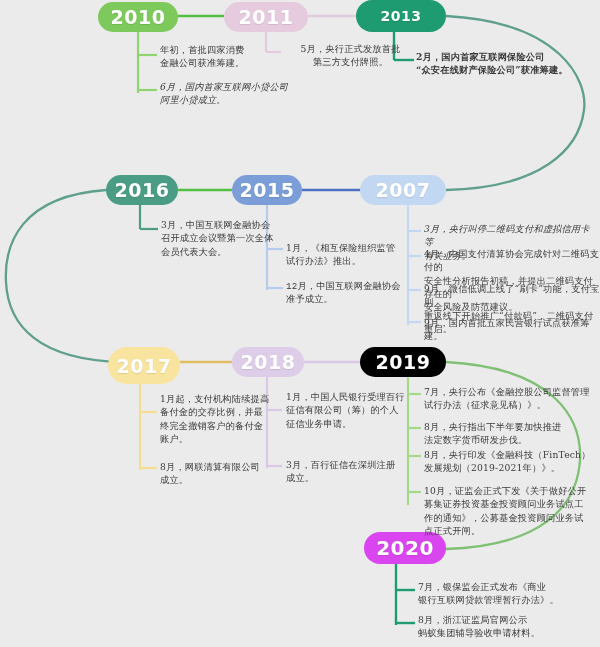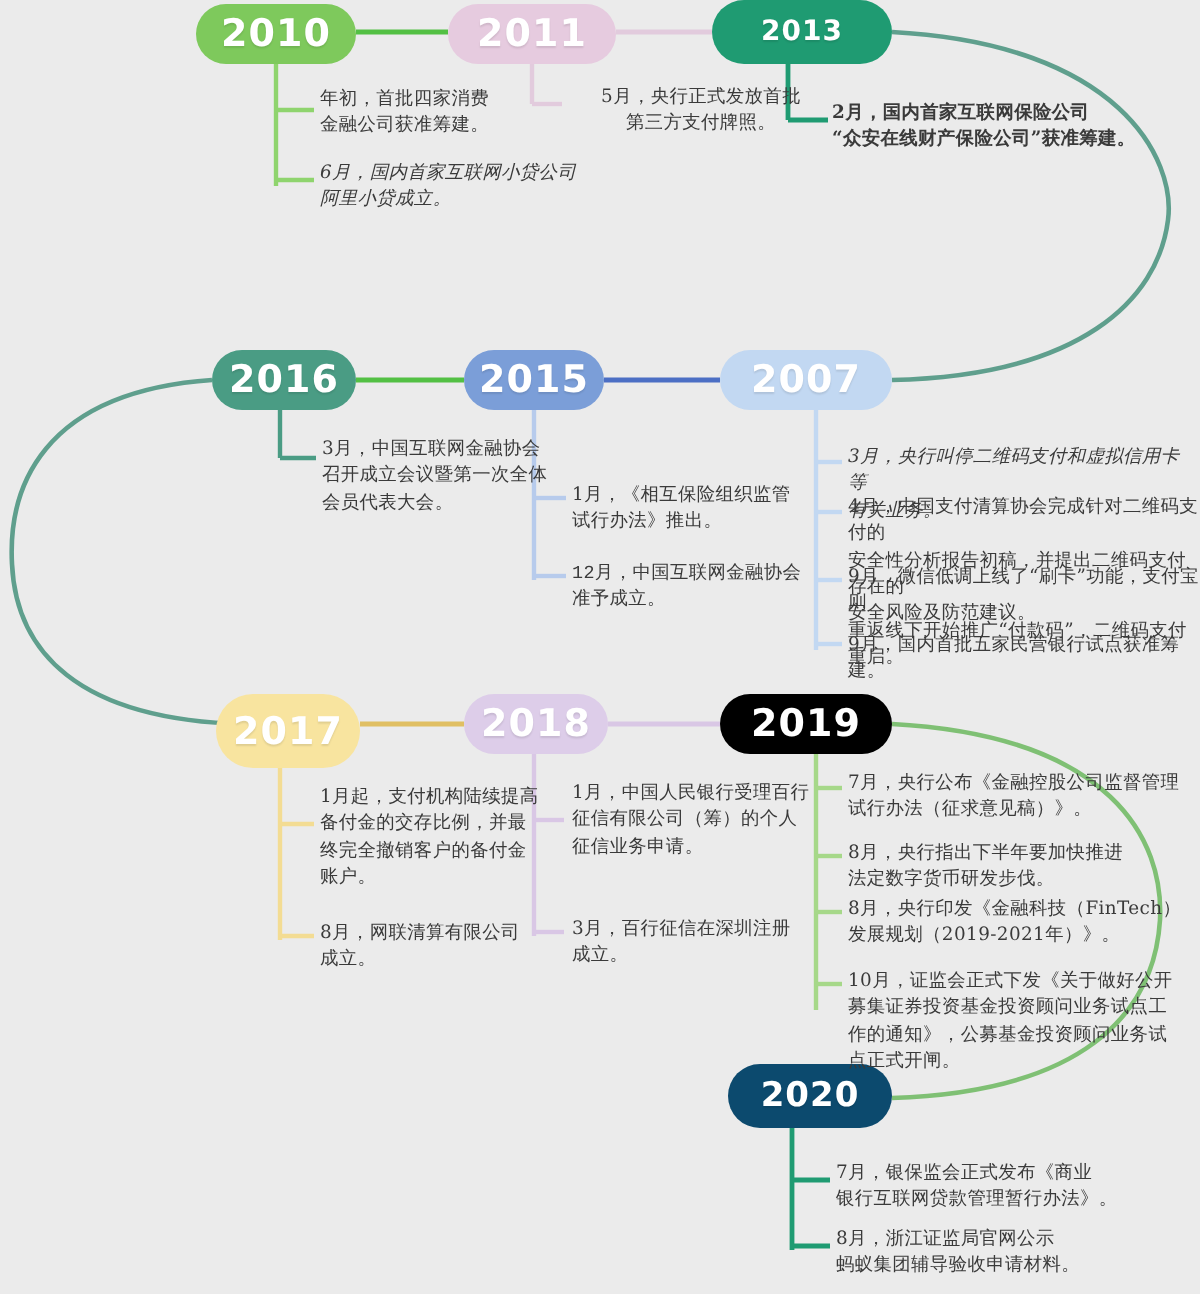--- a/index.html
+++ b/index.html
@@ -121,21 +121,21 @@
   <div class="pill" style="left:108px;top:347px;width:72px;height:37px;background:#f8e49f;">
     <span>2017</span>
   </div>
   <div class="pill" style="left:232px;top:347px;width:72px;height:30px;background:#ddcde9;">
     <span>2018</span>
   </div>
   <div class="pill" style="left:360px;top:347px;width:86px;height:30px;background:#000000;">
     <span>2019</span>
   </div>
 
-  <div class="pill" style="left:364px;top:532px;width:82px;height:32px;background:#0c4a6e;font-size:17px;">
+  <div class="pill" style="left:364px;top:532px;width:82px;height:32px;background:#d946ef;font-size:20px;">
     <span>2020</span>
   </div>
 
   <div class="note" style="left: 160px; top: 43px; width: 120px; white-space: pre-line;">年初，首批四家消费
 金融公司获准筹建。</div>
   <div class="note" style="left: 160px; top: 80px; width: 150px; white-space: pre-line; font-style: italic;">6月，国内首家互联网小贷公司
 阿里小贷成立。</div>
 
   <div class="note" style="left: 283px; top: 42px; width: 135px; text-align: center; white-space: pre-line;">5月，央行正式发放首批
 第三方支付牌照。</div>

